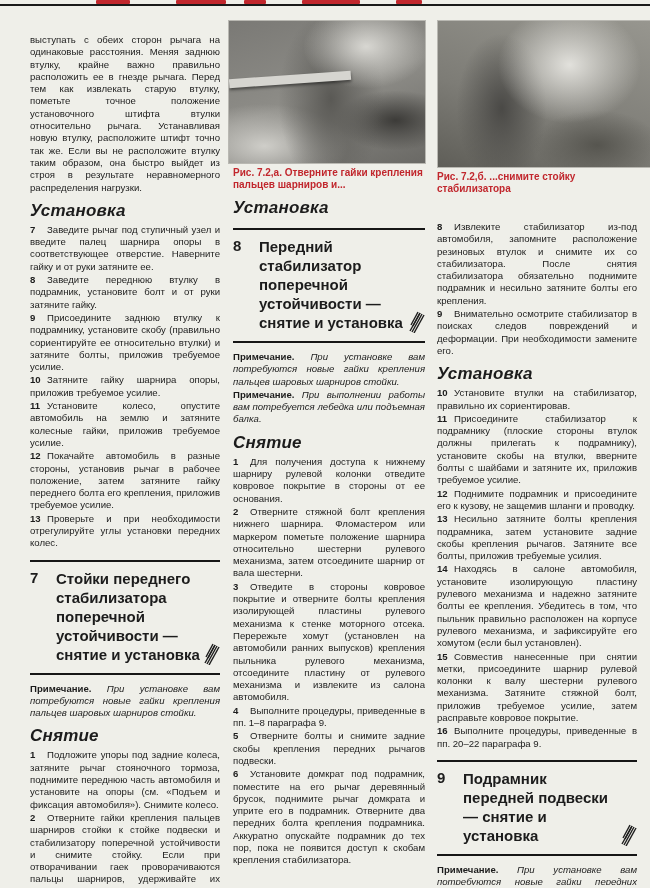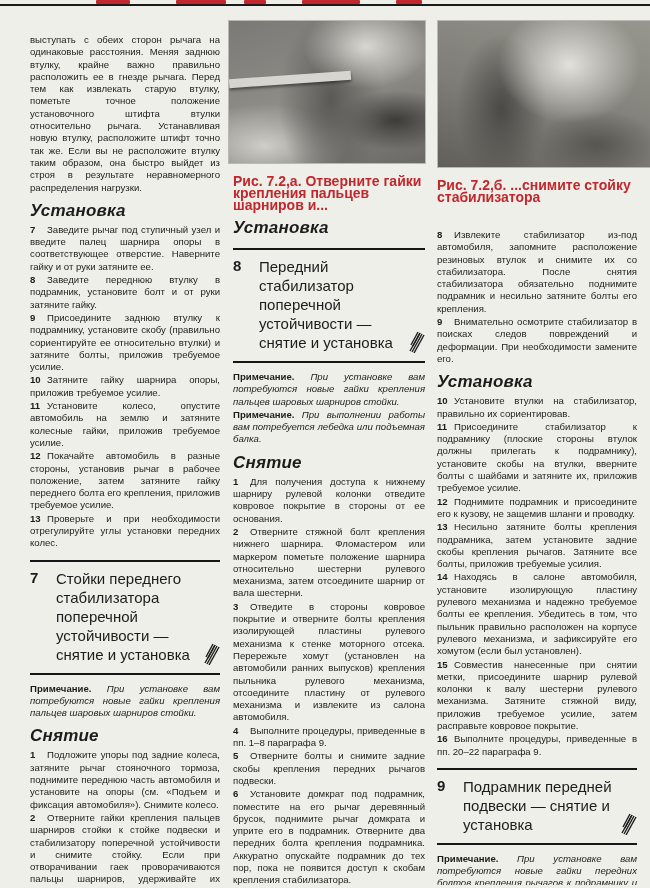--- a/index.html
+++ b/index.html
@@ -24,21 +24,21 @@
   }
   .note{font-size:9.6px;line-height:12.3px;font-style:italic;margin:0 0 1px 0;}
   .note b{font-style:normal;}
 
   .section{
     border-top:2px solid #161616;border-bottom:2px solid #161616;
     margin:10px 0 8px 0;padding:7px 0 9px 0;
     display:flex;position:relative;text-align:left;
   }
   .section .snum{font-size:15px;font-weight:bold;width:26px;flex:0 0 26px;}
-  .section .stitle{font-size:15px;font-weight:normal;line-height:19px;padding-right:18px;}
+  .section .stitle{font-size:15px;font-weight:bold;line-height:19px;padding-right:18px;}
   .diff{position:absolute;right:0;bottom:8px;width:16px;height:30px;}
 
   .photo{
     position:absolute;background:#8e8d88;overflow:hidden;
     border:1px solid #b9b8b2;box-shadow:inset 0 0 0 1px #f5f5f0;
   }
   .photo .ph-a{position:absolute;inset:0;
     background:
       radial-gradient(90px 60px at 70% 18%, #d8d7d2 0%, rgba(216,215,210,0) 70%),
       radial-gradient(70px 120px at 52% 55%, #5a5955 0%, rgba(90,89,85,0) 75%),
@@ -46,21 +46,21 @@
       radial-gradient(80px 40px at 85% 70%, #3c3b38 0%, rgba(60,59,56,0) 75%),
       linear-gradient(160deg,#7a7975 0%,#8e8d88 50%,#6a6965 100%);}
   .photo .bar{position:absolute;left:0;top:38%;width:62%;height:9px;background:#d6d5d0;
     box-shadow:0 2px 3px rgba(0,0,0,.45);transform:rotate(-4deg);}
   .photo .ph-b{position:absolute;inset:0;
     background:
       radial-gradient(110px 90px at 62% 30%, #e2e1dc 0%, rgba(226,225,220,0) 65%),
       radial-gradient(60px 100px at 30% 60%, #4a4946 0%, rgba(74,73,70,0) 75%),
       radial-gradient(90px 50px at 75% 85%, #56554f 0%, rgba(86,85,79,0) 70%),
       linear-gradient(200deg,#97968f 0%,#7d7c76 60%,#5f5e58 100%);}
-  .caption{color:#c1272d;font-weight:bold;font-size:14px;line-height:12px;text-align:left;margin:8px 0 6px 0;}
+  .caption{color:#c1272d;font-weight:bold;font-size:10px;line-height:12px;text-align:left;margin:0 0 6px 0;}
   .gap{height:10px;}
 </style>
 </head>
 <body>
 
 <div class="headstrip">
   <div class="frag" style="left:96px;width:34px;"></div>
   <div class="frag" style="left:176px;width:50px;"></div>
   <div class="frag" style="left:244px;width:22px;"></div>
   <div class="frag" style="left:302px;width:58px;"></div>
@@ -148,22 +148,22 @@
     <div class="gap"></div>
 
   <p><span class="num">8</span><span>Извлеките стабилизатор из-под автомобиля, запомните расположение резиновых втулок и снимите их со стабилизатора. После снятия стабилизатора обязательно поднимите подрамник и несильно затяните болты его крепления.</span></p>
   <p><span class="num">9</span><span>Внимательно осмотрите стабилизатор в поисках следов повреждений и деформации. При необходимости замените его.</span></p>
 
   <div class="subhead">Установка</div>
   <p><span class="num">10</span><span>Установите втулки на стабилизатор, правильно их сориентировав.</span></p>
   <p><span class="num">11</span><span>Присоедините стабилизатор к подрамнику (плоские стороны втулок должны прилегать к подрамнику), установите скобы на втулки, вверните болты с шайбами и затяните их, приложив требуемое усилие.</span></p>
   <p><span class="num">12</span><span>Поднимите подрамник и присоедините его к кузову, не защемив шланги и проводку.</span></p>
   <p><span class="num">13</span><span>Несильно затяните болты крепления подрамника, затем установите задние скобы крепления рычагов. Затяните все болты, приложив требуемые усилия.</span></p>
-  <p><span class="num">14</span><span>Находясь в салоне автомобиля, установите изолирующую пластину рулевого механизма и надежно требуемое болты ее крепления. Убедитесь в том, что пыльник правильно расположен на корпусе рулевого механизма, и зафиксируйте его хомутом (если был установлен).</span></p>
-  <p><span class="num">15</span><span>Совместив нанесенные при снятии метки, присоедините шарнир рулевой колонки к валу шестерни рулевого механизма. Затяните стяжной виду, приложив требуемое усилие, затем расправьте ковровое покрытие.</span></p>
+  <p><span class="num">14</span><span>Находясь в салоне автомобиля, установите изолирующую пластину рулевого механизма и надежно затяните болты ее крепления. Убедитесь в том, что пыльник правильно расположен на корпусе рулевого механизма, и зафиксируйте его хомутом (если был установлен).</span></p>
+  <p><span class="num">15</span><span>Совместив нанесенные при снятии метки, присоедините шарнир рулевой колонки к валу шестерни рулевого механизма. Затяните стяжной болт, приложив требуемое усилие, затем расправьте ковровое покрытие.</span></p>
   <p><span class="num">16</span><span>Выполните процедуры, приведенные в пп. 20–22 параграфа 9.</span></p>
 
   <div class="section">
     <div class="snum">9</div>
     <div class="stitle">Подрамник передней подвески — снятие и установка</div>
     <svg class="diff" viewBox="0 0 16 30">
       <g stroke="#1c1c1c" stroke-width="1.4">
         <line x1="1" y1="28" x2="11" y2="10"></line>
           <line x1="3" y1="29" x2="13" y2="11"></line>
         <line x1="5" y1="30" x2="15" y2="12"></line>

